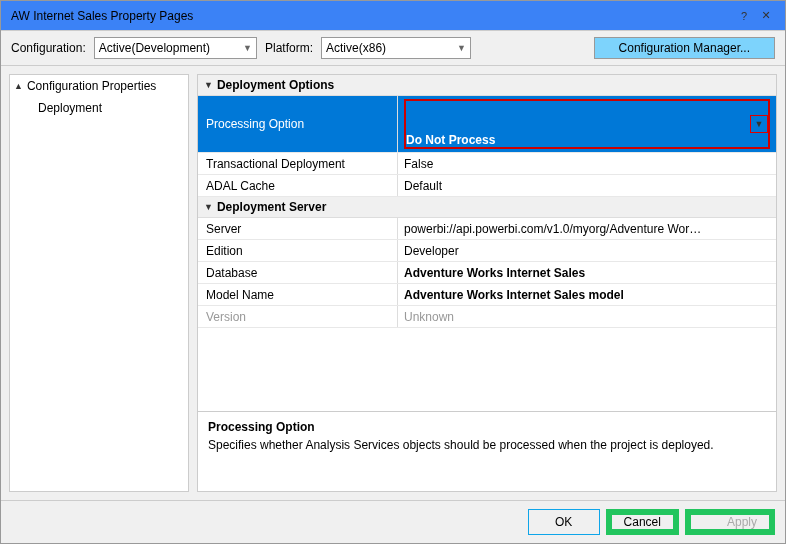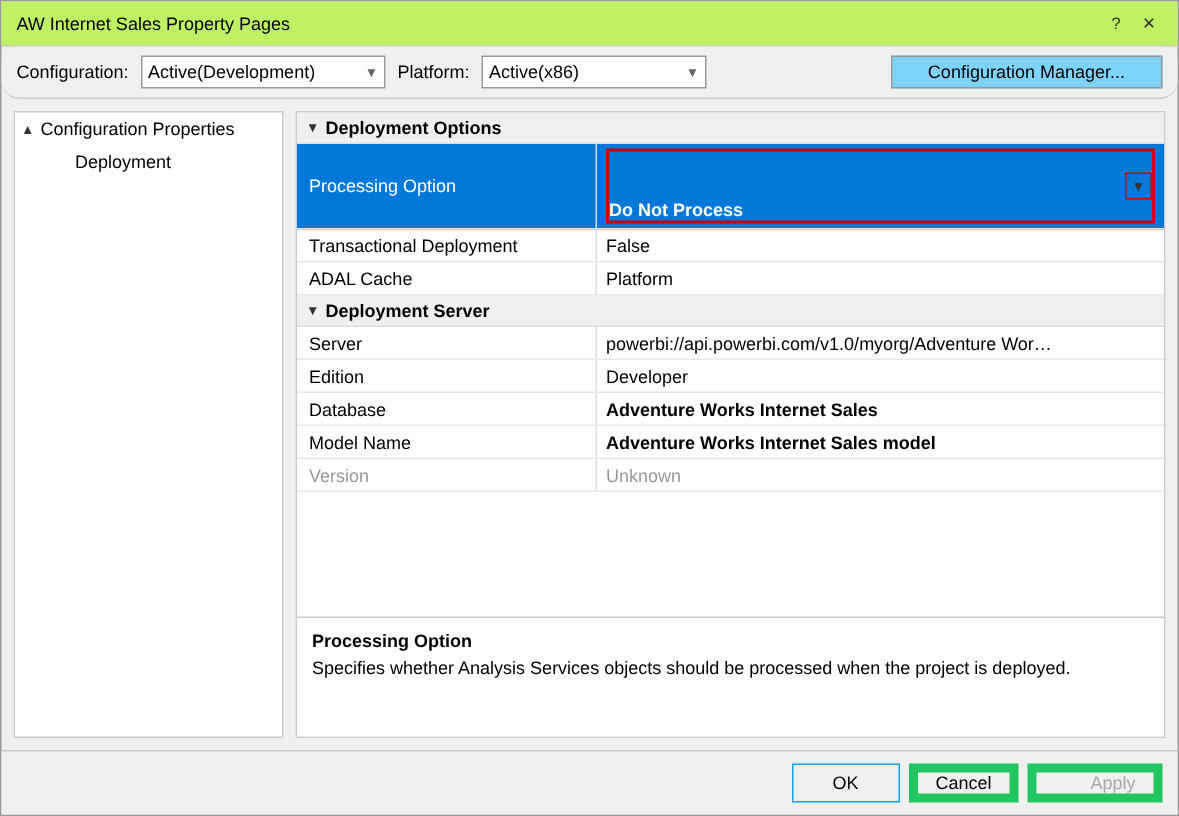--- a/index.html
+++ b/index.html
@@ -17,21 +17,21 @@
     .dialog {
       width: 786px;
       height: 544px;
       background: #f0f0f0;
       border: 1px solid #999;
       display: flex;
       flex-direction: column;
       box-shadow: 2px 2px 8px rgba(0,0,0,0.3);
     }
     .title-bar {
-      background: #bef264;
+      background: #3b82f6;
       border-bottom: 1px solid #ccc;
       padding: 6px 10px;
       display: flex;
       align-items: center;
       justify-content: space-between;
       height: 30px;
     }
     .title-bar-left {
       display: flex;
       align-items: center;
@@ -58,21 +58,20 @@
       background: transparent;
     }
 
     .config-row {
       display: flex;
       align-items: center;
       padding: 6px 10px;
       gap: 8px;
       background: #f0f0f0;
       border-bottom: 1px solid #ccc;
-      border-radius: 12px;
     }
     .config-label {
       font-size: 12px;
       color: #000;
     }
     .config-dropdown {
       height: 22px;
       border: 1px solid #999;
       background: #fff;
       padding: 0 4px;
@@ -119,21 +118,21 @@
       display: flex;
       align-items: center;
       gap: 4px;
       font-size: 12px;
     }
     .tree-item.parent {
       font-weight: normal;
       padding-left: 4px;
     }
     .tree-item.child {
-      padding-left: 40px;
+      padding-left: 28px;
       color: #000;
     }
     .tree-item.selected {
       background: #fff;
       color: #000;
     }
     .tree-arrow {
       font-size: 9px;
       color: #333;
     }
@@ -331,21 +330,21 @@
           </div>
         </div>
 
         <div class="prop-row">
           <div class="prop-name">Transactional Deployment</div>
           <div class="prop-value">False</div>
         </div>
 
         <div class="prop-row">
           <div class="prop-name">ADAL Cache</div>
-          <div class="prop-value">Platform</div>
+          <div class="prop-value">Default</div>
         </div>
 
         <div class="section-header">
           <span class="section-arrow">▼</span>
           <span>Deployment Server</span>
         </div>
 
         <div class="prop-row">
           <div class="prop-name">Server</div>
           <div class="prop-value">powerbi://api.powerbi.com/v1.0/myorg/Adventure Wor…</div>

